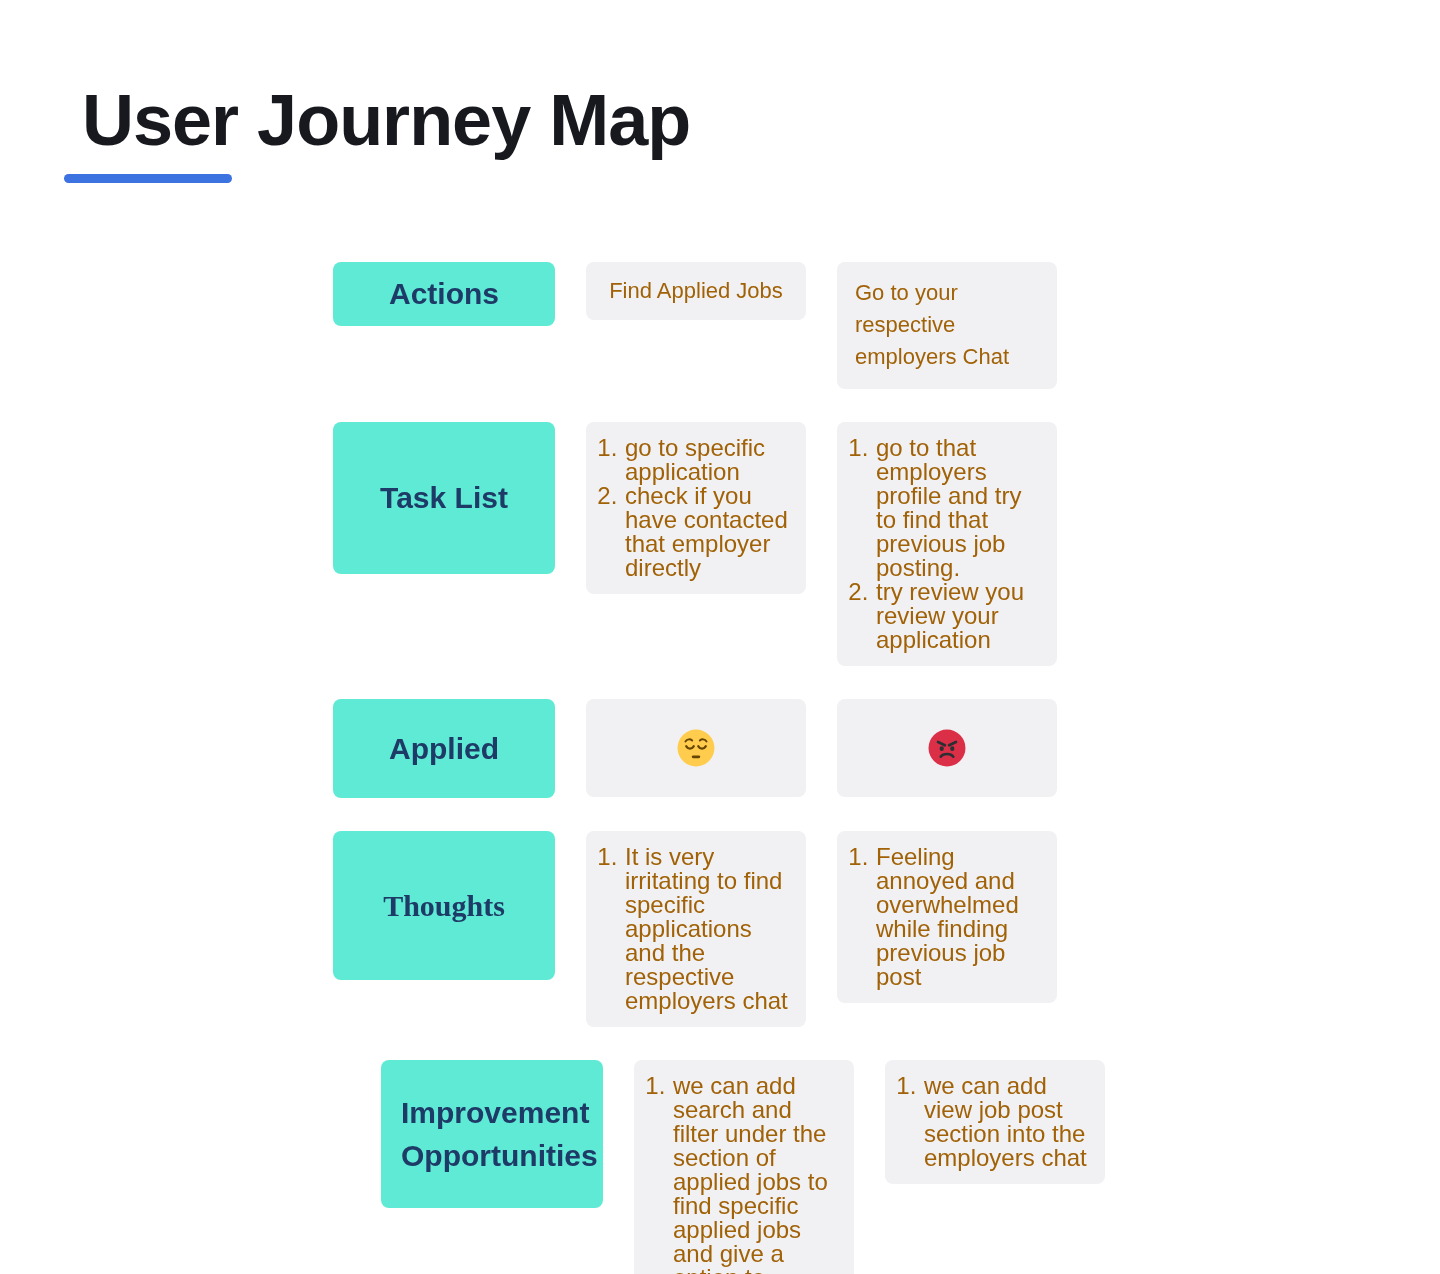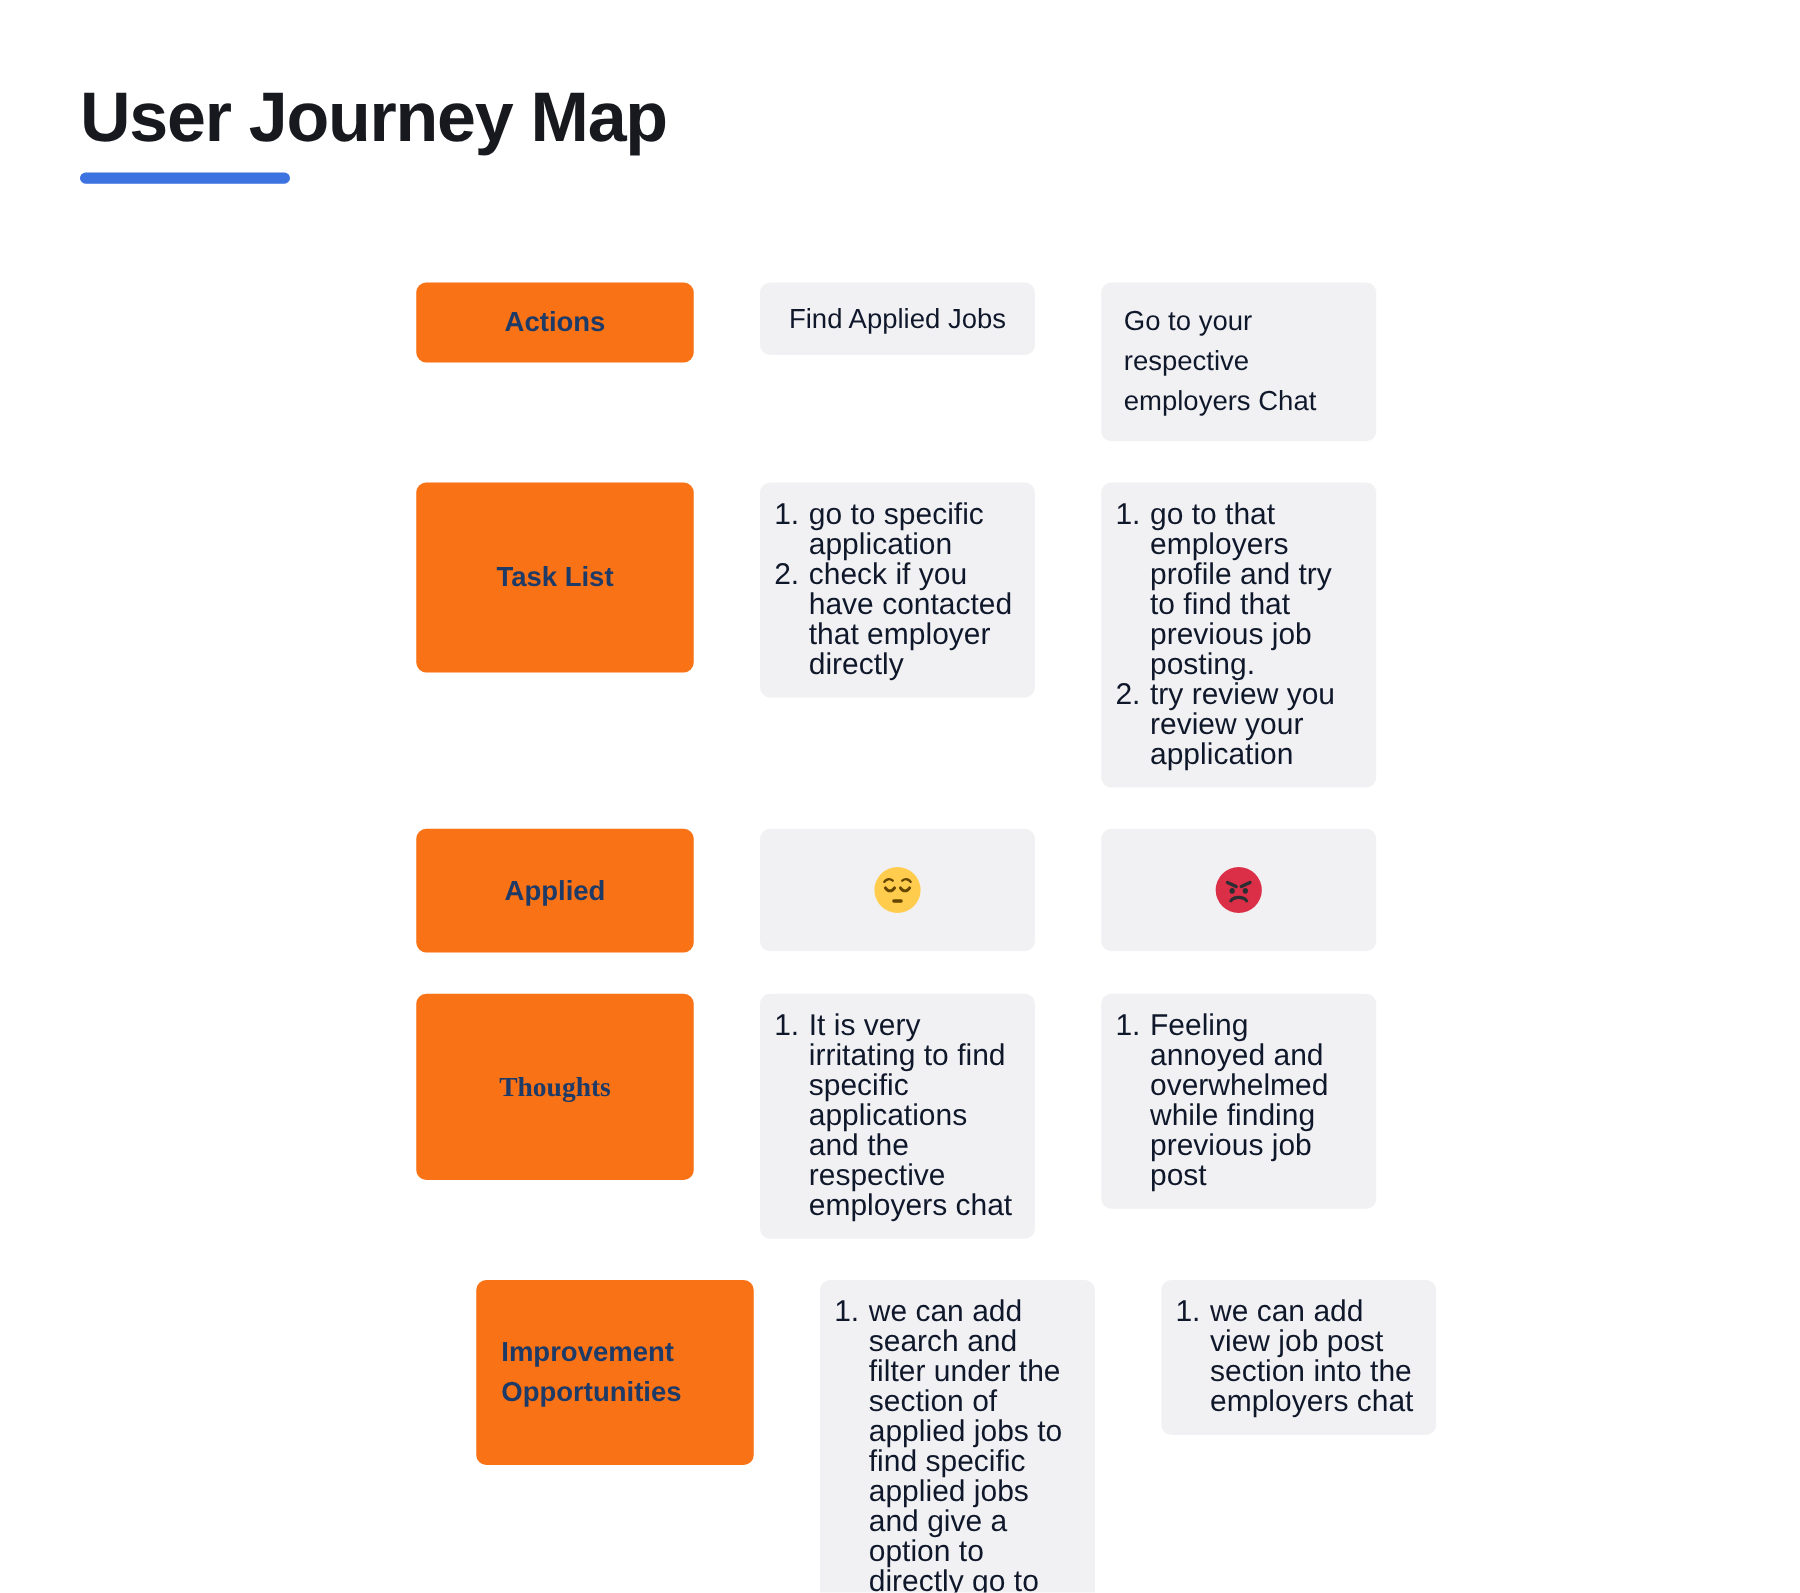--- a/index.html
+++ b/index.html
@@ -8,22 +8,22 @@
     width: 1440px;
     height: 1274px;
     background: #ffffff;
     font-family: "Liberation Sans", sans-serif;
     color: #222428;
     overflow: hidden;
   }
   .page { padding: 66px 0 0 64px; }
 
   .page-title {
-    margin: 0;
-    font-size: 56px;
+    margin: 18px;
+    font-size: 72px;
     line-height: 1;
     font-weight: 700;
     letter-spacing: -1px;
     color: #17191e;
   }
   .accent-bar {
     width: 168px;
     height: 9px;
     border-radius: 4.5px;
     background: #3d73e0;
@@ -36,45 +36,44 @@
     gap: 31px;
     align-items: flex-start;
     margin-bottom: 33px;
   }
   .cell { border-radius: 8px; }
 
   
   .label-cell {
     width: 222px;
     flex: 0 0 222px;
-    background: #f97316;
+    background: #5eead4;
     color: #1e3a66;
-    font-size: 22px;
+    font-size: 30px;
     font-weight: 700;
     line-height: 1.45;
     display: flex;
     align-items: center;
     justify-content: center;
     text-align: center;
     padding: 8px 12px;
   }
   .label-cell.align-left { justify-content: flex-start; text-align: left; padding: 8px 20px; }
   .lh-64  { min-height: 64px; }
   .lh-152 { min-height: 152px; }
   .lh-99  { min-height: 99px; }
   .lh-149 { min-height: 149px; font-family: Liberation Serif, serif; }
   .lh-148 { min-height: 148px; margin-left: 48px; }
 
   
   .content-cell {
     width: 220px;
     flex: 0 0 220px;
     background: #f1f1f3;
-    color: #0f172a;
-    margin-left: 22px;
+    color: #a16207;
   }
   .text-cell {
     font-size: 22px;
     line-height: 32px;
     padding: 13px 16px;
   }
   .text-cell.single {
     min-height: 58px;
     display: flex;
     align-items: center;

